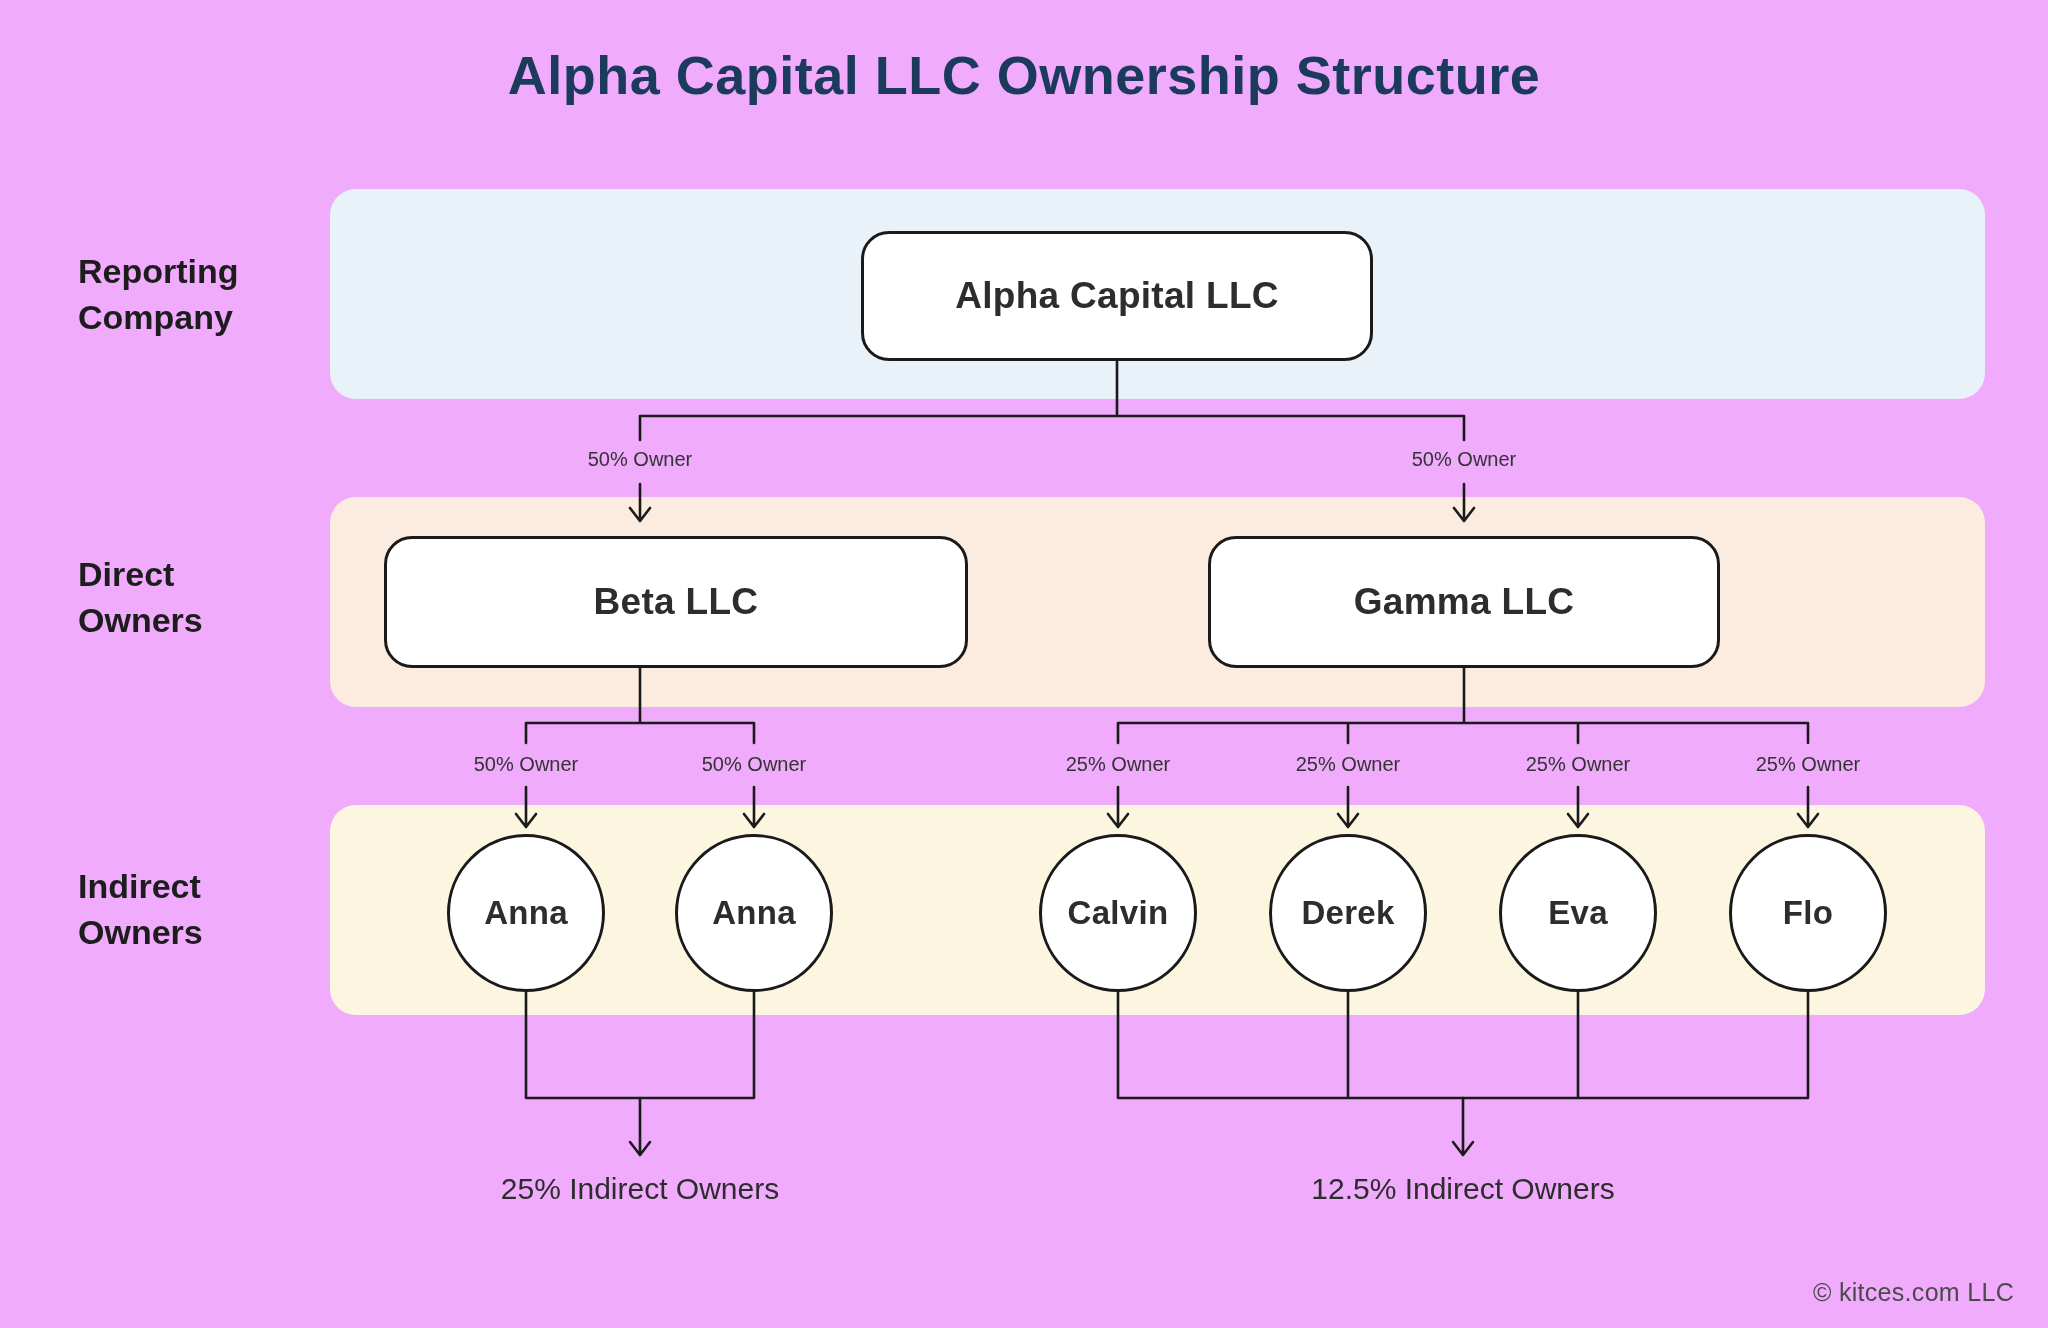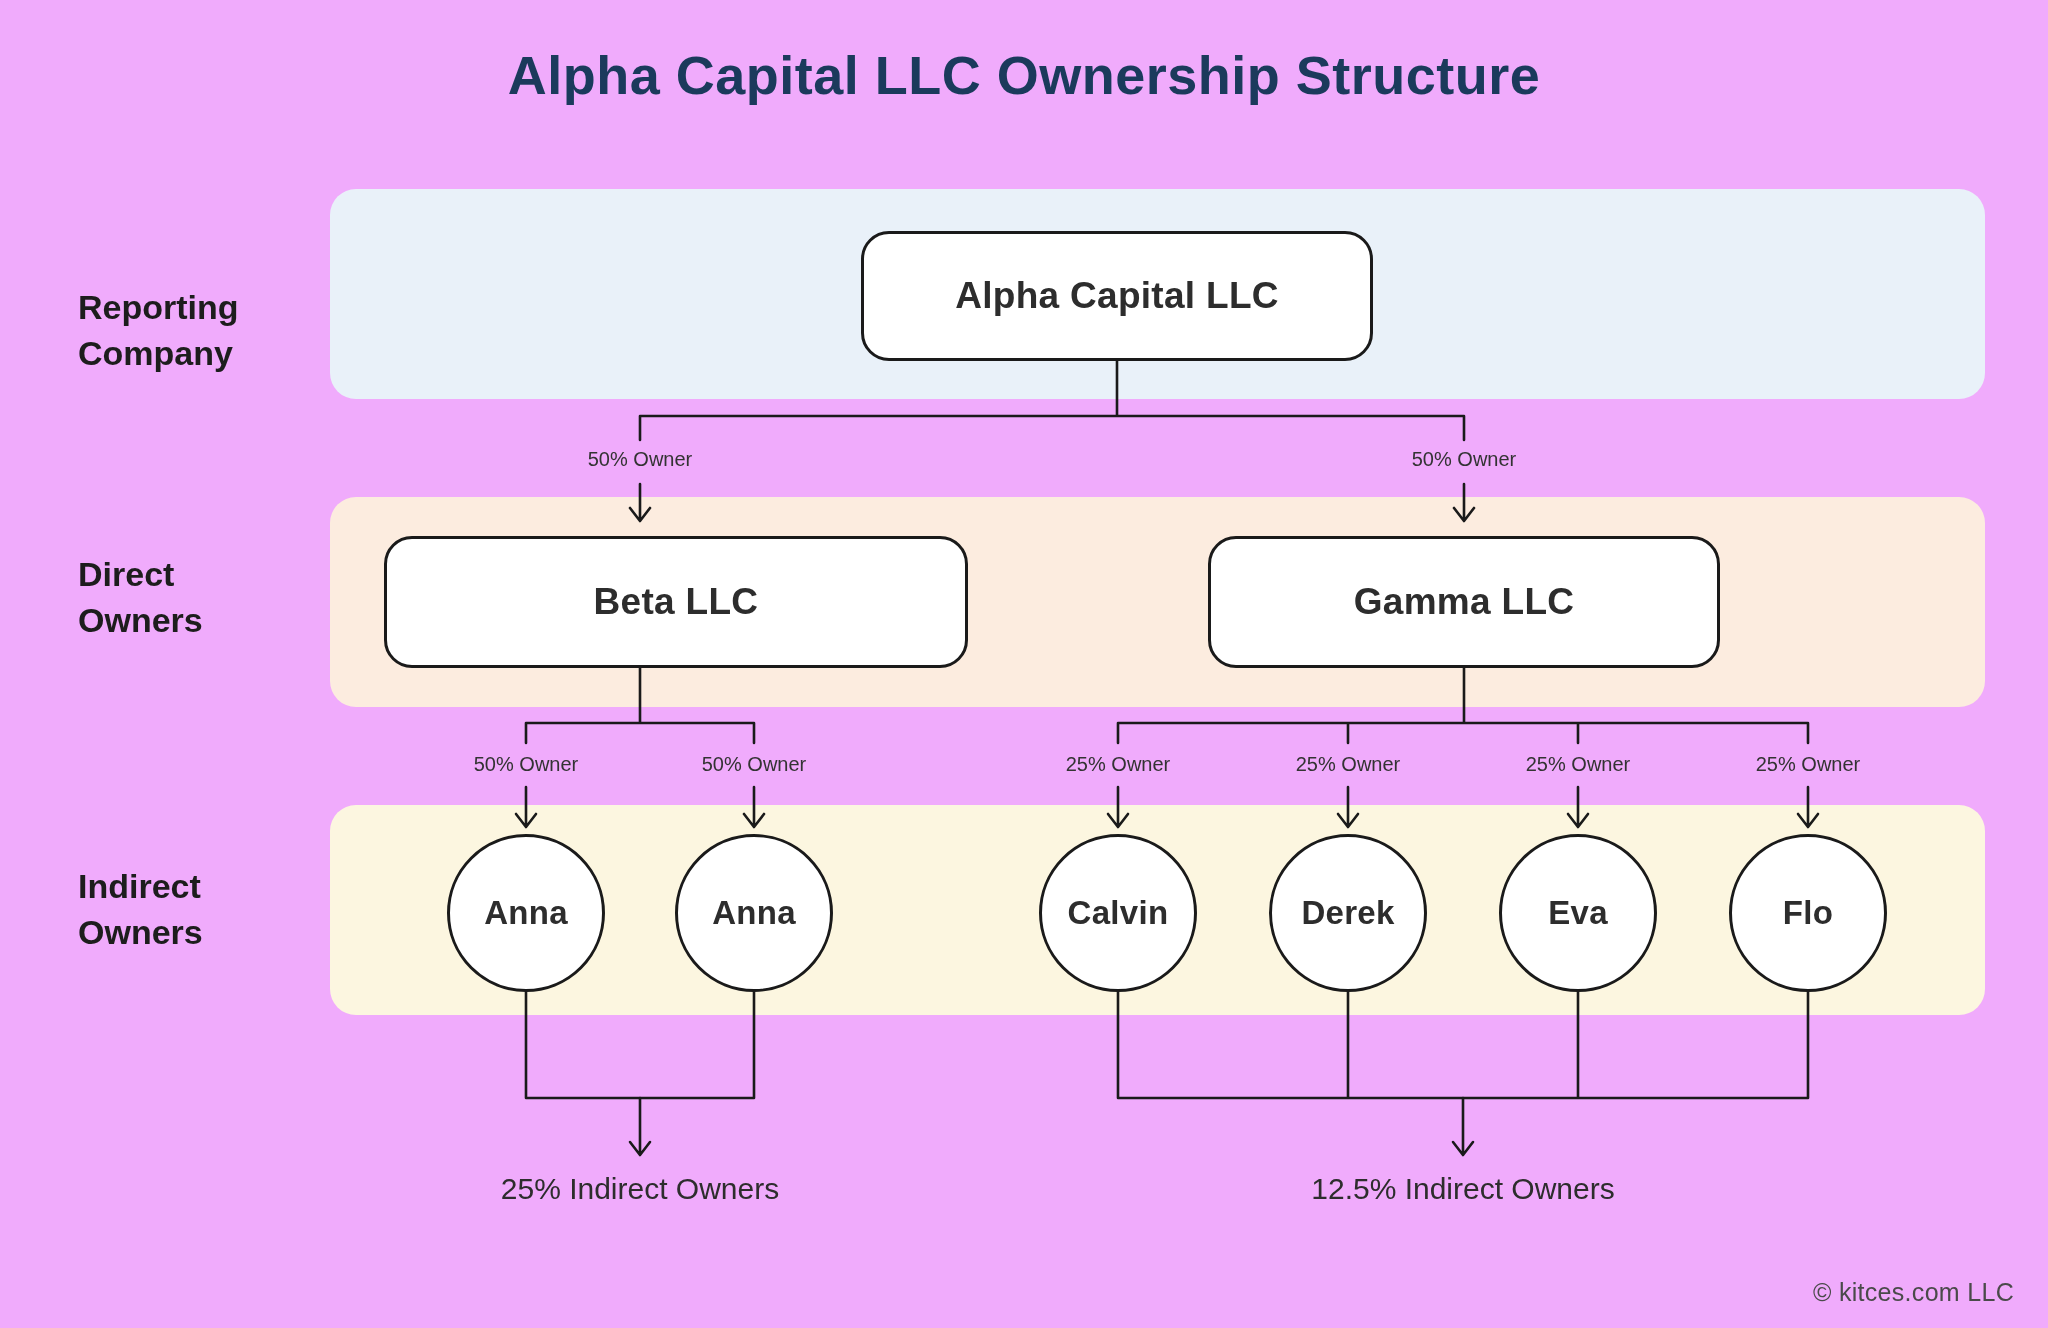--- a/index.html
+++ b/index.html
@@ -25,21 +25,21 @@
 
   .band{position:absolute;left:330px;width:1655px;height:210px;border-radius:26px;}
   .band.reporting{top:189px;background:var(--band-reporting);}
   .band.direct{top:497px;background:var(--band-direct);}
   .band.indirect{top:805px;background:var(--band-indirect);}
 
   .row-label{
     position:absolute;left:78px;width:240px;
     font-size:34px;font-weight:800;line-height:46px;color:var(--row-label-text);
   }
-  .row-label.r1{top:248px;margin-top:36px;}
+  .row-label.r1{top:248px;}
   .row-label.r2{top:551px;}
   .row-label.r3{top:863px;}
 
   .entity-box{
     position:absolute;background:#ffffff;border:3px solid var(--line);border-radius:28px;
     display:flex;align-items:center;justify-content:center;
     font-size:37px;font-weight:600;color:var(--entity-text);letter-spacing:0.3px;
   }
   .alpha{left:861px;top:231px;width:512px;height:130px;}
   .beta{left:384px;top:536px;width:584px;height:132px;align-items:center;}

